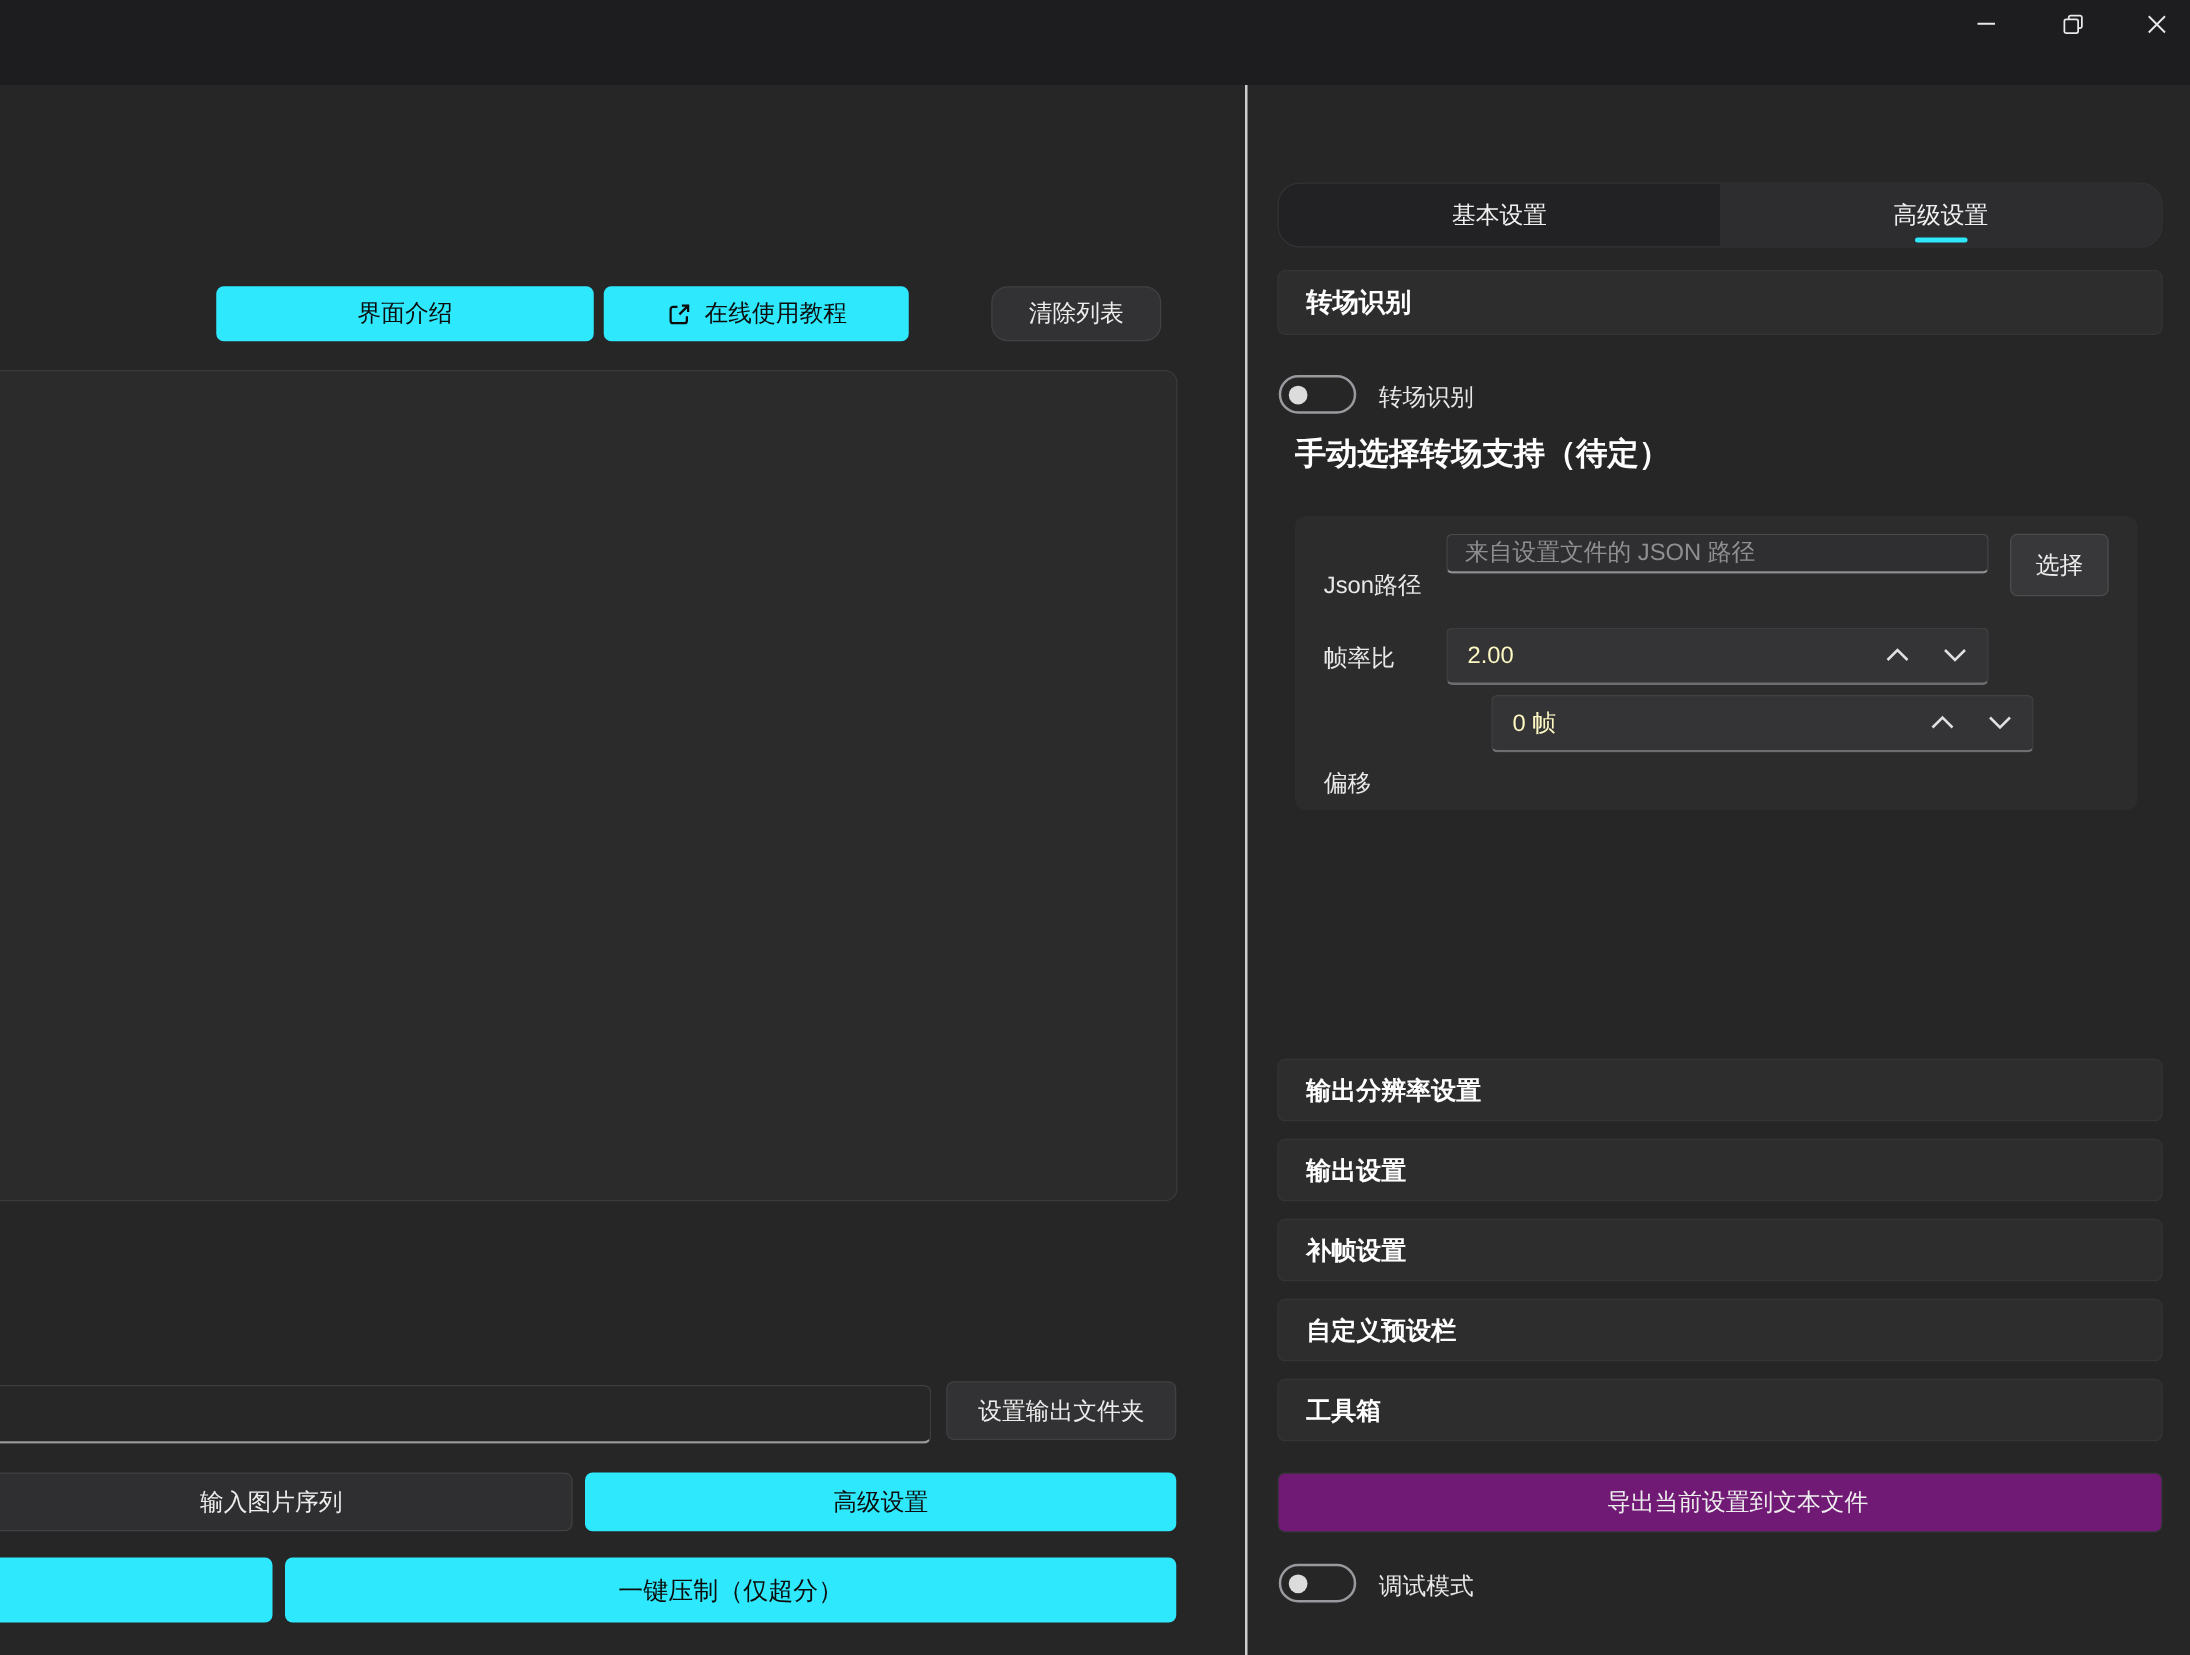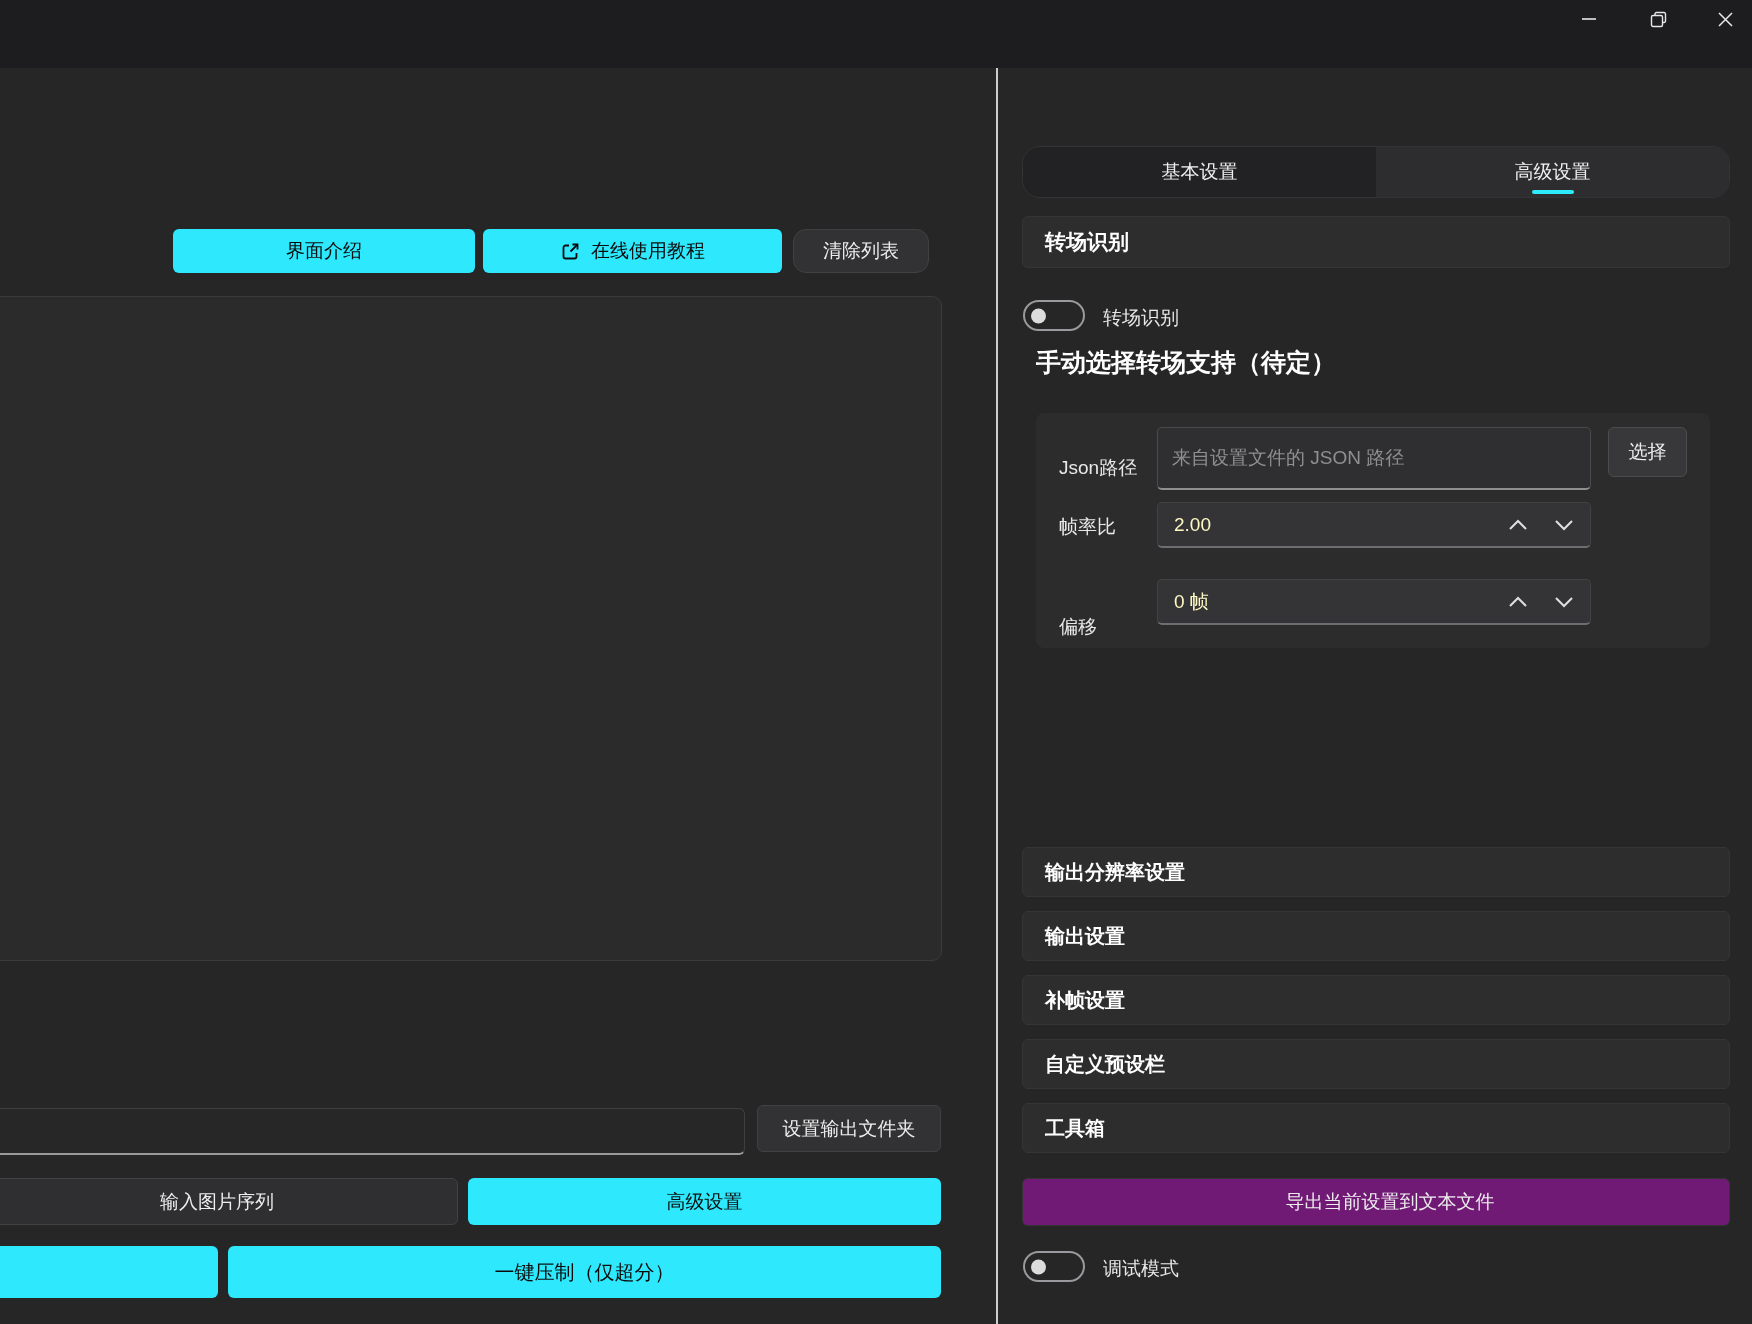--- a/index.html
+++ b/index.html
@@ -34,21 +34,21 @@
   
   .toggle{position:absolute;width:62px;height:31px;border:2px solid #9a9a9e;border-radius:16px;background:transparent;cursor:pointer;}
   .toggle .knob{position:absolute;left:6px;top:50%;transform:translateY(-50%);width:15px;height:15px;border-radius:50%;background:#dcdcdc;}
   .toggle-label{position:absolute;color:#e8e8e8;font-size:19px;}
 
   #manual-heading{position:absolute;left:1036px;top:346px;color:#ffffff;font-size:25px;font-weight:bold;}
 
   
   #json-group{position:absolute;left:1036px;top:413px;width:674px;height:235px;background:#2c2c2d;border-radius:8px;}
   .grp-label{position:absolute;color:#e8e8e8;font-size:19px;}
-  .grp-input{position:absolute;left:121px;width:434px;height:63px;background:#2f2f31;border:1px solid #4a4a4c;border-bottom:2px solid #8f8f92;border-radius:5px;color:#ffffff;font-size:19px;padding:0 14px;outline:none;}
+  .grp-input{position:absolute;left:121px;width:434px;height:32px;background:#2f2f31;border:1px solid #4a4a4c;border-bottom:2px solid #8f8f92;border-radius:5px;color:#ffffff;font-size:19px;padding:0 14px;outline:none;}
   .grp-input::placeholder{color:#8f8f92;}
   .spin-box{position:absolute;left:121px;width:434px;height:46px;background:#343436;border:1px solid #424244;border-bottom:2px solid #6e6e72;border-radius:5px;display:flex;align-items:center;color:#fef9c3;font-size:19px;padding-left:16px;}
   .spin-btns{position:absolute;right:16px;top:0;height:100%;display:flex;align-items:center;gap:26px;}
   .spin-btn{display:flex;align-items:center;justify-content:center;cursor:pointer;}
 
   
 </style>
 </head>
 <body>
 
@@ -78,21 +78,21 @@
       </span>
     </div>
   </div>
 
   <div id="divider"></div>
 
   <div class="btn-cyan" style="left:173px;top:229px;width:302px;height:44px;">
     <span>界面介绍</span>
   </div>
 
-  <div class="btn-cyan" style="left:483px;top:229px;width:299px;height:44px;">
+  <div class="btn-cyan" style="left:483px;top:229px;width:244px;height:44px;">
     <span class="extlink-icon">
       <svg width="21" height="21" viewBox="0 0 21 21" fill="none">
         <path d="M9 4.5 H5.5 A2 2 0 0 0 3.5 6.5 V15.5 A2 2 0 0 0 5.5 17.5 H14.5 A2 2 0 0 0 16.5 15.5 V12" stroke="#0c0c0c" stroke-width="1.8"></path>
         <path d="M12.5 3.5 H17.5 V8.5" stroke="#0c0c0c" stroke-width="1.8"></path>
         <path d="M17.5 3.5 L10.5 10.5" stroke="#0c0c0c" stroke-width="1.8"></path>
       </svg>
     </span>
     <span>在线使用教程</span>
   </div>
 
@@ -162,21 +162,21 @@
           <span>
             <svg width="20" height="12" viewBox="0 0 20 12">
                 <path d="M2 2 L10 10 L18 2" fill="none" stroke="#e0e0e0" stroke-width="2"></path>
               </svg>
           </span>
         </span>
       </div>
     </div>
 
     <span class="grp-label" style="left:23px;top:173px;margin-top:28px;">偏移</span>
-    <div class="spin-box" style="top:166px;">
+    <div class="spin-box" style="top:143px;margin-left:36px;">
       <span>0 帧</span>
       <div class="spin-btns">
         <span class="spin-btn">
           <span>
             <svg width="20" height="12" viewBox="0 0 20 12">
                 <path d="M2 10 L10 2 L18 10" fill="none" stroke="#e0e0e0" stroke-width="2"></path>
               </svg>
           </span>
         </span>
         <span class="spin-btn">

